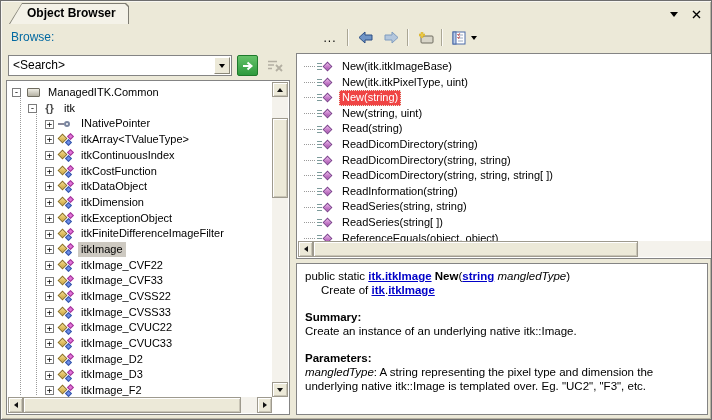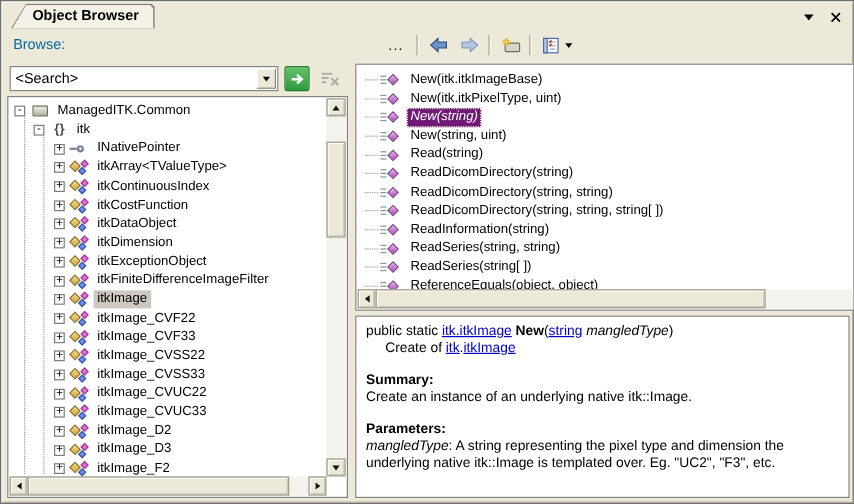--- a/index.html
+++ b/index.html
@@ -64,33 +64,33 @@
   .icon-class .d3{left:8px;top:7px;width:5px;height:5px;background:#6e8ee8;border:1px solid #3858a8;transform:rotate(45deg);}
   
   .memberbox{left:295px;top:52px;width:456px;height:206px;}
   .member-rows{position:absolute;left:1px;top:1px;right:17px;bottom:17px;overflow:hidden;padding-top:4px;}
   .mrow{height:15.6px;line-height:15.4px;font-size:11px;white-space:nowrap;display:flex;align-items:center;padding-left:6px;}
   .mdots{display:inline-block;width:11px;height:0;border-top:1px dotted #9a9a9a;flex:none;margin-right:2px;}
   .micon{display:inline-flex;width:18px;height:13px;position:relative;flex:none;margin-right:4px;align-items:center;}
   .mlines{display:block;width:5px;height:1px;background:#7d9b9b;box-shadow:0 -3px 0 #7d9b9b,0 3px 0 #7d9b9b;margin-right:2px;}
   .mdiamond{display:block;width:7px;height:7px;background:linear-gradient(135deg,#eab4ea,#a74fae);border:1px solid #7c3f8c;transform:rotate(45deg);}
   .mlabel{padding:0 3px;color:#000;}
-  .mlabel.sel{background:#701a75;color:#fff;outline:1px dotted #e8e4d8;outline-offset:-1px;font-style:italic;}
+  .mlabel.sel{background:#ef4444;color:#fff;outline:1px dotted #e8e4d8;outline-offset:-1px;}
   
   .sb-v{position:absolute;width:16px;background:#f4f2ec;}
   .sb-h{position:absolute;height:16px;background:#f4f2ec;}
   .sbtn,.sthumb{position:absolute;background:#ece9d8;border:1px solid #9e9a8e;
         box-shadow:inset 1px 1px 0 #fff,inset -1px -1px 0 #c9c5b6;display:flex;align-items:center;justify-content:center;}
   .t-up{width:0;height:0;border-left:3.5px solid transparent;border-right:3.5px solid transparent;border-bottom:4.5px solid #111;}
   .t-dn{width:0;height:0;border-left:3.5px solid transparent;border-right:3.5px solid transparent;border-top:4.5px solid #111;}
   .t-lf{width:0;height:0;border-top:3.5px solid transparent;border-bottom:3.5px solid transparent;border-right:4.5px solid #111;}
   .t-rt{width:0;height:0;border-top:3.5px solid transparent;border-bottom:3.5px solid transparent;border-left:4.5px solid #111;}
   
   .descbox{left:295px;top:262px;width:412px;height:152px;font-size:11.5px;line-height:14px;color:#000;padding:5px 8px;}
-  .lnk{color:#0000c8;font-weight:normal;text-decoration:underline;cursor:pointer;text-align:right;}
+  .lnk{color:#0000c8;font-weight:bold;text-decoration:underline;cursor:pointer;text-align:right;}
   .memberof{padding-left:16px;}
   .dsec{margin-top:13px;}
   .descbox b{font-weight:bold;text-align:right;}
   .descbox i{font-style:italic;}
 </style>
 </head>
 <body>
 
 <div class="window">
 

